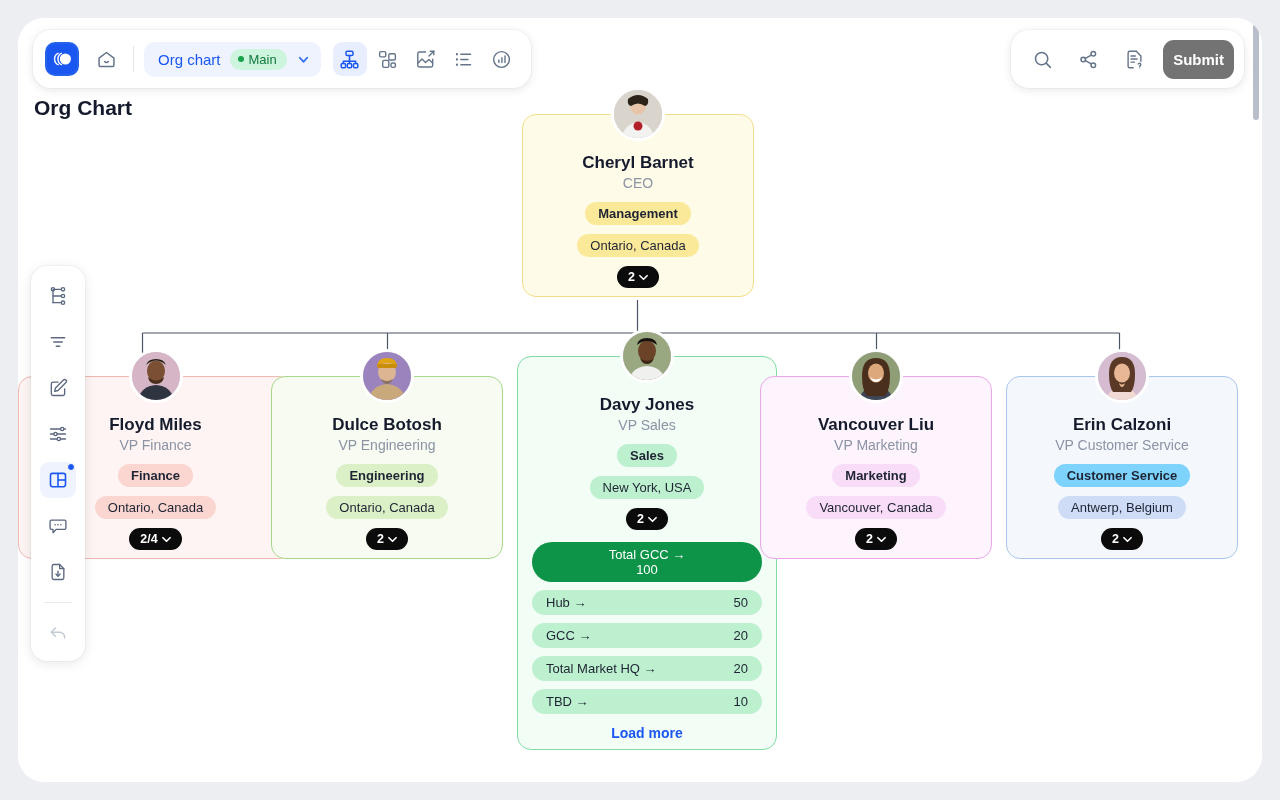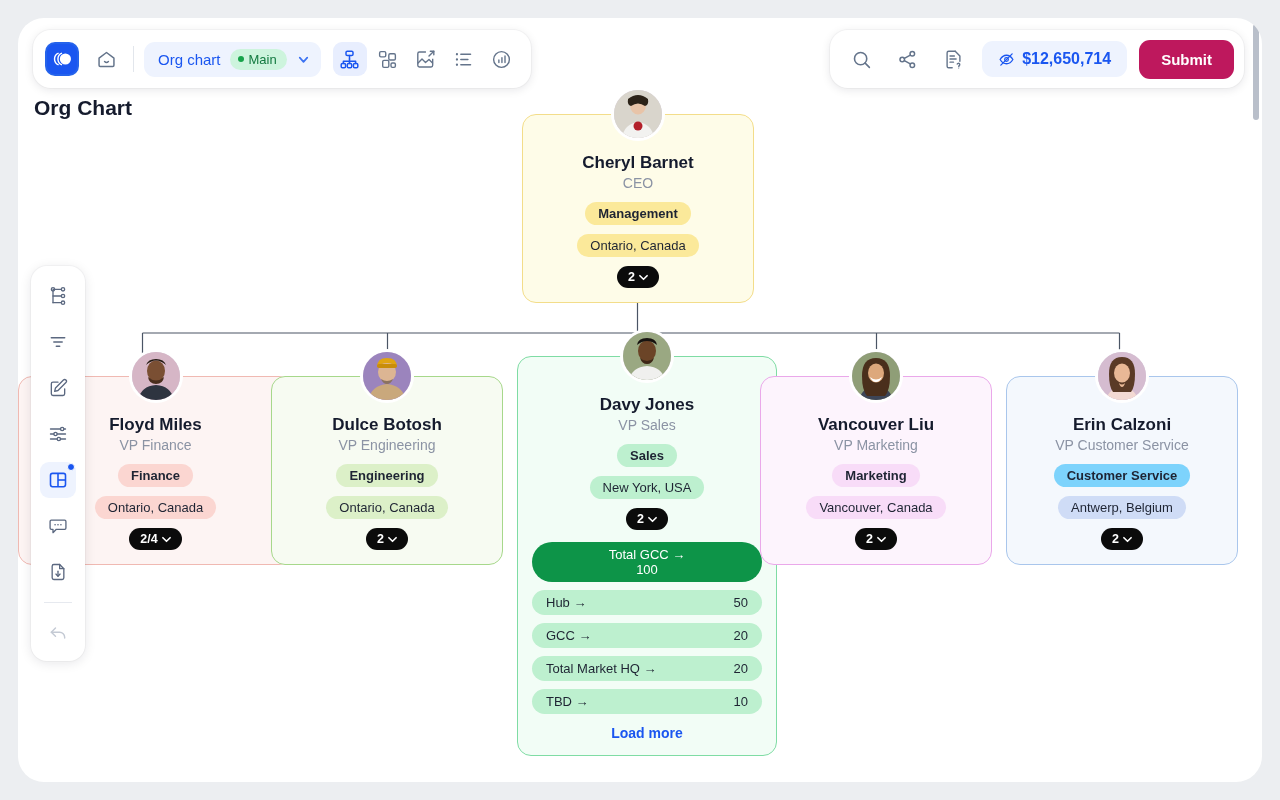--- a/index.html
+++ b/index.html
@@ -61,23 +61,23 @@
 
   .view-icons { display: flex; align-items: center; gap: 4px; margin-left: 2px; }
 
   .money-pill {
     display: flex; align-items: center; gap: 7px;
     background: #eef3fe; border-radius: 11px;
     padding: 9px 16px; cursor: pointer;
   }
   .money-pill .amt { color: #1a56f0; font-size: 16px; font-weight: 700; }
   .submit-btn {
-    background: #be185d; color: #fff;
+    background: #737373; color: #fff;
     border: none; border-radius: 11px;
-    padding: 11px 22px; font-size: 15px; font-weight: 600;
+    padding: 11px 10px; font-size: 15px; font-weight: 600;
     font-family: inherit; cursor: pointer;
   }
 
   
   #page-title {
     position: absolute; left: 16px; top: 78px;
     font-size: 21px; font-weight: 700; color: #151b2d;
   }
 
   
@@ -105,21 +105,21 @@
   .rail-sep { width: 28px; height: 1px; background: #e6e9ef; margin: 2px 0; }
 
   
   #canvas { position: absolute; inset: 0; }
   #connectors { position: absolute; left: 0; top: 0; width: 1244px; height: 764px; pointer-events: none; }
 
   .node {
     position: absolute;
     border-radius: 14px;
     border: 1px solid;
-    padding: 38px 14px 14px;
+    padding: 38px 14px 8px;
     display: flex; flex-direction: column; align-items: center;
     cursor: pointer;
   }
   .avatar {
     position: absolute; top: -28px; left: 50%; transform: translateX(-50%);
     width: 54px; height: 54px; border-radius: 50%;
     border: 3px solid #fff;
     overflow: hidden;
     background: #d8cfe0;
   }
@@ -511,26 +511,18 @@
         <path d="M14 2.5 H6.5 a1.8 1.8 0 0 0 -1.8 1.8 v15.4 a1.8 1.8 0 0 0 1.8 1.8 h4"></path>
         <path d="M14 2.5 L19.3 8 v6"></path>
         <path d="M8 8 h5"></path>
           <path d="M8 11.5 h7"></path>
           <path d="M8 15 h4"></path>
         <path d="M16.3 17.2 a1.5 1.5 0 1 1 1.8 2.1 v1"></path>
         <circle cx="18" cy="22" r="0.55" fill="currentColor" stroke="none"></circle>
       </svg>
     </div>
 
-    <div class="money-pill">
-      <svg width="17" height="17" viewBox="0 0 24 24" fill="none" stroke="#1a56f0" stroke-width="1.8" stroke-linecap="round">
-        <path d="M3 12 s3.5 -6 9 -6 s9 6 9 6 s-3.5 6 -9 6 s-9 -6 -9 -6z"></path>
-        <circle cx="12" cy="12" r="2.6"></circle>
-        <path d="M4 20 L20 4"></path>
-      </svg>
-      <span class="amt">$12,650,714</span>
-    </div>
     <button class="submit-btn">Submit</button>
   </div>
 
   <div id="scroll-thumb"></div>
 
 </div>
 
 </body></html>

